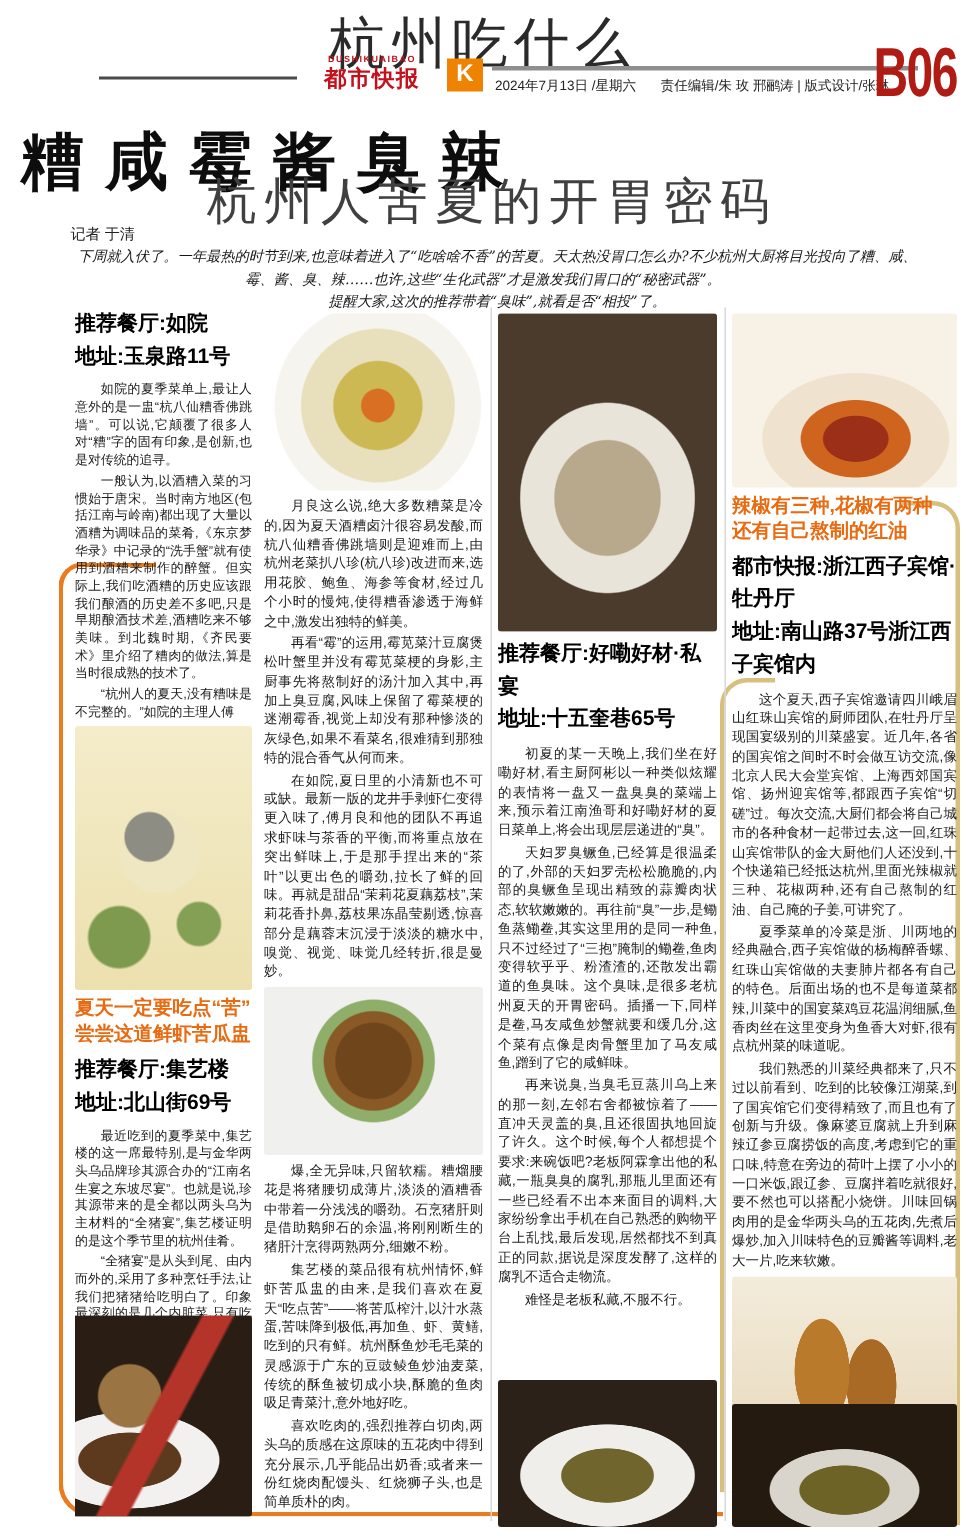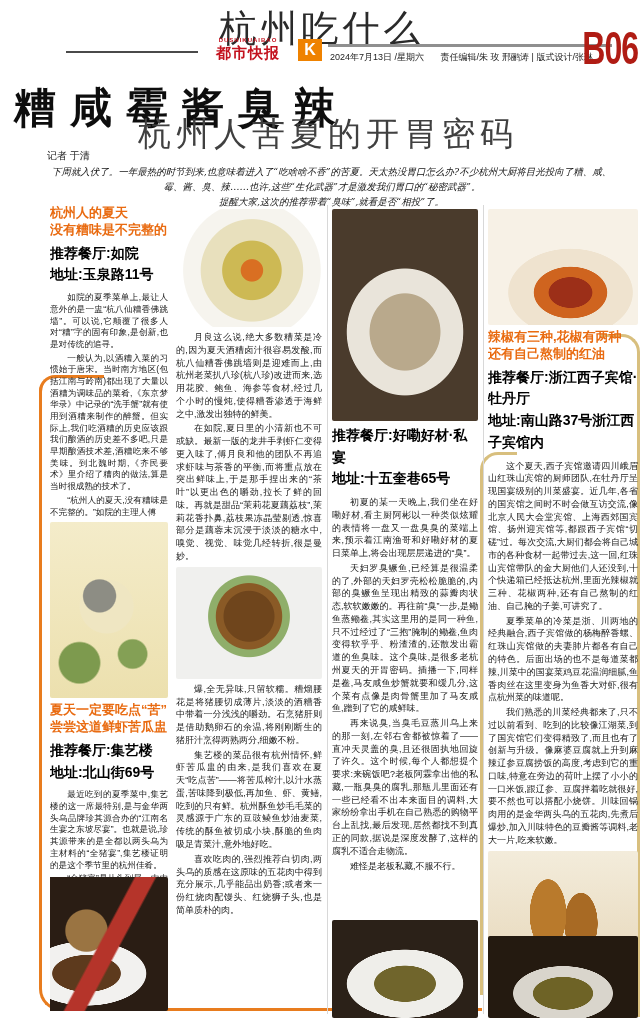--- a/index.html
+++ b/index.html
@@ -121,22 +121,20 @@
   </div>
 
   <div class="bracket-orange"></div>
   <div class="bracket-orange-hook"></div>
   <div class="bracket-tan-left"></div>
   <div class="bracket-tan-right"></div>
   <div class="col-rule rule-a"></div>
   <div class="col-rule rule-b"></div>
 
   <div class="col col1">
-    <h2 class="sec-head"><span>杭州人的夏天</span><br>
-      <span>没有糟味是不完整的</span></h2>
     <div class="sec-meta">
       <div>推荐餐厅:如院</div>
       <div>地址:玉泉路11号</div>
     </div>
     <p class="body-p">如院的夏季菜单上,最让人意外的是一盅“杭八仙糟香佛跳墙”。可以说,它颠覆了很多人对“糟”字的固有印象,是创新,也是对传统的追寻。</p>
     <p class="body-p">一般认为,以酒糟入菜的习惯始于唐宋。当时南方地区(包括江南与岭南)都出现了大量以酒糟为调味品的菜肴,《东京梦华录》中记录的“洗手蟹”就有使用到酒糟来制作的醉蟹。但实际上,我们吃酒糟的历史应该跟我们酿酒的历史差不多吧,只是早期酿酒技术差,酒糟吃来不够美味。到北魏时期,《齐民要术》里介绍了糟肉的做法,算是当时很成熟的技术了。</p>
     <p class="body-p">“杭州人的夏天,没有糟味是不完整的。”如院的主理人傅</p>
     <div class="photo" id="ph-shrimp"></div>
     <h2 class="sec-head"><span>夏天一定要吃点“苦”</span><br>
       <span>尝尝这道鲜虾苦瓜盅</span></h2>
@@ -145,20 +143,21 @@
       <div>地址:北山街69号</div>
     </div>
     <p class="body-p">最近吃到的夏季菜中,集艺楼的这一席最特别,是与金华两头乌品牌珍其源合办的“江南名生宴之东坡尽宴”。也就是说,珍其源带来的是全都以两头乌为主材料的“全猪宴”,集艺楼证明的是这个季节里的杭州佳肴。</p>
     <p class="body-p">“全猪宴”是从头到尾、由内而外的,采用了多种烹饪手法,让我们把猪猪给吃明白了。印象最深刻的是几个内脏菜,只有吃过清爽的大肠,才知道大肠和大肠也是不一样的,只有品质够好且最新鲜的大肠,才能用来</p>
     <div class="photo" id="ph-pork"></div>
   </div>
 
   <div class="col col2">
     <div class="photo" id="ph-crabroe"></div>
     <p class="body-p">月良这么说,绝大多数糟菜是冷的,因为夏天酒糟卤汁很容易发酸,而杭八仙糟香佛跳墙则是迎难而上,由杭州老菜扒八珍(杭八珍)改进而来,选用花胶、鲍鱼、海参等食材,经过几个小时的慢炖,使得糟香渗透于海鲜之中,激发出独特的鲜美。</p>
+    <p class="body-p">再看“霉”的运用,霉苋菜汁豆腐煲松叶蟹里并没有霉苋菜梗的身影,主厨事先将熬制好的汤汁加入其中,再加上臭豆腐,风味上保留了霉菜梗的迷潮霉香,视觉上却没有那种惨淡的灰绿色,如果不看菜名,很难猜到那独特的混合香气从何而来。</p>
     <p class="body-p">在如院,夏日里的小清新也不可或缺。最新一版的龙井手剥虾仁变得更入味了,傅月良和他的团队不再追求虾味与茶香的平衡,而将重点放在突出鲜味上,于是那手捏出来的“茶叶”以更出色的嚼劲,拉长了鲜的回味。再就是甜品“茉莉花夏藕荔枝”,茉莉花香扑鼻,荔枝果冻晶莹剔透,惊喜部分是藕蓉末沉浸于淡淡的糖水中,嗅觉、视觉、味觉几经转折,很是曼妙。</p>
     <div class="photo" id="ph-fried"></div>
     <p class="body-p">爆,全无异味,只留软糯。糟熘腰花是将猪腰切成薄片,淡淡的酒糟香中带着一分浅浅的嚼劲。石烹猪肝则是借助鹅卵石的余温,将刚刚断生的猪肝汁烹得两熟两分,细嫩不粉。</p>
     <p class="body-p">集艺楼的菜品很有杭州情怀,鲜虾苦瓜盅的由来,是我们喜欢在夏天“吃点苦”——将苦瓜榨汁,以汁水蒸蛋,苦味降到极低,再加鱼、虾、黄鳝,吃到的只有鲜。杭州酥鱼炒毛毛菜的灵感源于广东的豆豉鲮鱼炒油麦菜,传统的酥鱼被切成小块,酥脆的鱼肉吸足青菜汁,意外地好吃。</p>
     <p class="body-p">喜欢吃肉的,强烈推荐白切肉,两头乌的质感在这原味的五花肉中得到充分展示,几乎能品出奶香;或者来一份红烧肉配馒头、红烧狮子头,也是简单质朴的肉。</p>
   </div>
 
   <div class="col col3">
     <div class="photo" id="ph-sliced"></div>
     <div class="sec-meta">
@@ -169,21 +168,21 @@
     <p class="body-p">天妇罗臭鳜鱼,已经算是很温柔的了,外部的天妇罗壳松松脆脆的,内部的臭鳜鱼呈现出精致的蒜瓣肉状态,软软嫩嫩的。再往前“臭”一步,是鳓鱼蒸鳓鲞,其实这里用的是同一种鱼,只不过经过了“三抱”腌制的鳓鲞,鱼肉变得软乎乎、粉渣渣的,还散发出霸道的鱼臭味。这个臭味,是很多老杭州夏天的开胃密码。插播一下,同样是鲞,马友咸鱼炒蟹就要和缓几分,这个菜有点像是肉骨蟹里加了马友咸鱼,蹭到了它的咸鲜味。</p>
     <p class="body-p">再来说臭,当臭毛豆蒸川乌上来的那一刻,左邻右舍都被惊着了——直冲天灵盖的臭,且还很固执地回旋了许久。这个时候,每个人都想提个要求:来碗饭吧?老板阿霖拿出他的私藏,一瓶臭臭的腐乳,那瓶儿里面还有一些已经看不出本来面目的调料,大家纷纷拿出手机在自己熟悉的购物平台上乱找,最后发现,居然都找不到真正的同款,据说是深度发酵了,这样的腐乳不适合走物流。</p>
     <p class="body-p">难怪是老板私藏,不服不行。</p>
   </div>
 
   <div class="col col4">
     <div class="photo" id="ph-reddish"></div>
     <h2 class="sec-head"><span>辣椒有三种,花椒有两种</span><br>
       <span>还有自己熬制的红油</span></h2>
     <div class="sec-meta">
-      <div>推荐餐厅:浙江西子宾馆·牡丹厅</div>
+      <div>都市快报:浙江西子宾馆·牡丹厅</div>
       <div>地址:南山路37号浙江西子宾馆内</div>
     </div>
     <p class="body-p">这个夏天,西子宾馆邀请四川峨眉山红珠山宾馆的厨师团队,在牡丹厅呈现国宴级别的川菜盛宴。近几年,各省的国宾馆之间时不时会做互访交流,像北京人民大会堂宾馆、上海西郊国宾馆、扬州迎宾馆等,都跟西子宾馆“切磋”过。每次交流,大厨们都会将自己城市的各种食材一起带过去,这一回,红珠山宾馆带队的金大厨他们人还没到,十个快递箱已经抵达杭州,里面光辣椒就三种、花椒两种,还有自己熬制的红油、自己腌的子姜,可讲究了。</p>
     <p class="body-p">夏季菜单的冷菜是浙、川两地的经典融合,西子宾馆做的杨梅醉香螺、红珠山宾馆做的夫妻肺片都各有自己的特色。后面出场的也不是每道菜都辣,川菜中的国宴菜鸡豆花温润细腻,鱼香肉丝在这里变身为鱼香大对虾,很有点杭州菜的味道呢。</p>
     <p class="body-p">我们熟悉的川菜经典都来了,只不过以前看到、吃到的比较像江湖菜,到了国宾馆它们变得精致了,而且也有了创新与升级。像麻婆豆腐就上升到麻辣辽参豆腐捞饭的高度,考虑到它的重口味,特意在旁边的荷叶上摆了小小的一口米饭,跟辽参、豆腐拌着吃就很好,要不然也可以搭配小烧饼。川味回锅肉用的是金华两头乌的五花肉,先煮后爆炒,加入川味特色的豆瓣酱等调料,老大一片,吃来软嫩。</p>
     <div class="photo" id="ph-fish"></div>
   </div>
 
   <div class="photo pinned" id="ph-pickled"></div>
   <div class="photo pinned" id="ph-darkdish"></div>

